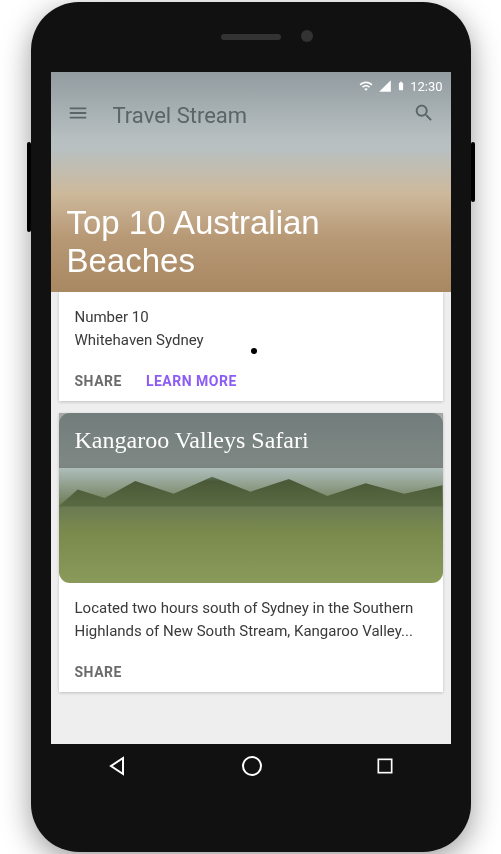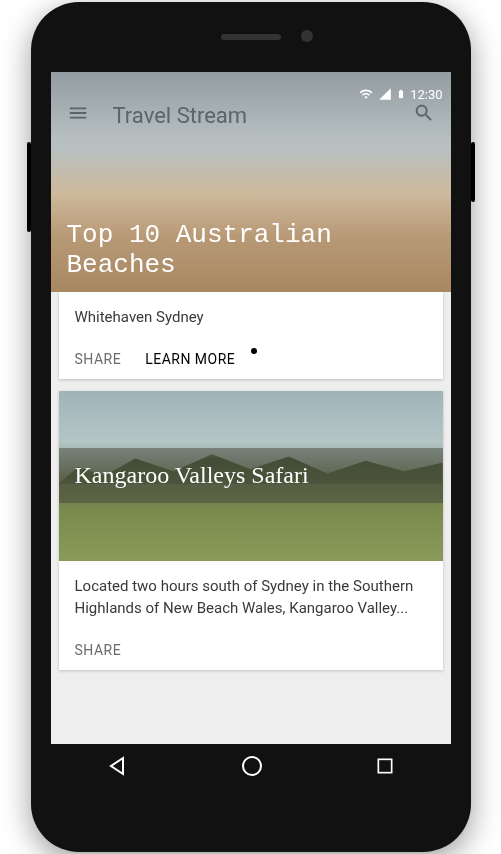--- a/index.html
+++ b/index.html
@@ -72,21 +72,21 @@
   height: 24px;
   display: flex;
   justify-content: flex-end;
   align-items: center;
   gap: 4px;
   padding: 14px 8px;
   color: #fff;
   font-size: 13px;
   font-weight: 400;
   position: absolute;
-  top: 8px; left: 0; right: 0;
+  top: 0; left: 0; right: 0;
   z-index: 10;
 }
 .statusbar svg { fill: #fff; }
 .hero {
   height: 220px;
   background: linear-gradient(to bottom, #aeb8bb 0%, #b8c0c1 35%, #cdb99c 55%, #b89976 75%, #a88862 100%);
   position: relative;
   display: flex;
   flex-direction: column;
 }
@@ -110,24 +110,24 @@
   font-weight: 400;
   color: #5a6568;
 }
 .hamburger, .search-btn {
   color: #5a6568;
   cursor: pointer;
 }
 .hero-title {
   margin-top: auto;
   padding: 12px 16px;
-  font-size: 26px;
+  font-size: 33px;
   font-weight: 300;
   color: #fff;
-  font-family: Liberation Mono, monospace;
+  font-family: Liberation Sans, sans-serif;
   position: relative;
   z-index: 2;
 }
 .content {
   flex: 1;
   background: #eee;
   overflow: hidden;
 }
 .card {
   background: #fff;
@@ -138,30 +138,31 @@
   padding: 14px 16px;
   font-size: 15px;
   color: #3a3a3a;
   line-height: 1.5;
 }
 .card-actions {
   display: flex;
   gap: 24px;
   padding: 8px 16px 12px 16px;
   font-size: 14px;
-  font-weight: 400;
+  font-weight: 700;
   letter-spacing: 0.5px;
 }
 .action-share { color: #6b6b6b; cursor: pointer; }
-.action-primary { color: #000000; cursor: pointer; }
+.action-primary { color: #8b5cf6; cursor: pointer; }
 .card-image {
   height: 170px;
   position: relative;
   display: flex;
-  align-items: center;
+  align-items: flex-start;
+  border-radius: 11px;
 }
 .img-safari {
   background: linear-gradient(to bottom, #9fb4b8 0%, #b5c5c6 30%, #6b7a52 55%, #7a8a4d 70%, #8a9a5a 100%);
 }
 .img-safari::before {
   content: '';
   position: absolute;
   top: 30%;
   left: 0; right: 0;
   height: 25%;
@@ -230,33 +231,34 @@
               <path d="M15.5 14h-.79l-.28-.27C15.41 12.59 16 11.11 16 9.5 16 5.91 13.09 3 9.5 3S3 5.91 3 9.5 5.91 16 9.5 16c1.61 0 3.09-.59 4.23-1.57l.27.28v.79l5 4.99L20.49 19l-4.99-5zm-6 0C7.01 14 5 11.99 5 9.5S7.01 5 9.5 5 14 7.01 14 9.5 11.99 14 9.5 14z"></path>
             </svg>
         </span>
       </div>
       <div class="hero-title">Top 10 Australian Beaches</div>
     </div>
 
     <div class="content">
       <div class="card" style="margin-top:0">
         <div class="card-body">
+          <div>Number 10</div>
           <div>Whitehaven Sydney</div>
         </div>
         <div class="card-actions">
           <span class="action-share">SHARE</span>
           <span class="action-primary">LEARN MORE</span>
         </div>
       </div>
 
       <div class="card">
         <div class="card-image img-safari">
           <div class="card-image-title">Kangaroo Valleys Safari</div>
         </div>
-        <div class="card-body">Located two hours south of Sydney in the Southern Highlands of New Beach Wales, Kangaroo Valley...</div>
+        <div class="card-body">Located two hours south of Sydney in the Southern Highlands of New South Stream, Kangaroo Valley...</div>
         <div class="card-actions">
           <span class="action-share">SHARE</span>
         </div>
       </div>
     </div>
 
     <div class="dot"></div>
 
     <div class="navbar">
       <span><svg width="24" height="24" viewBox="0 0 24 24">

